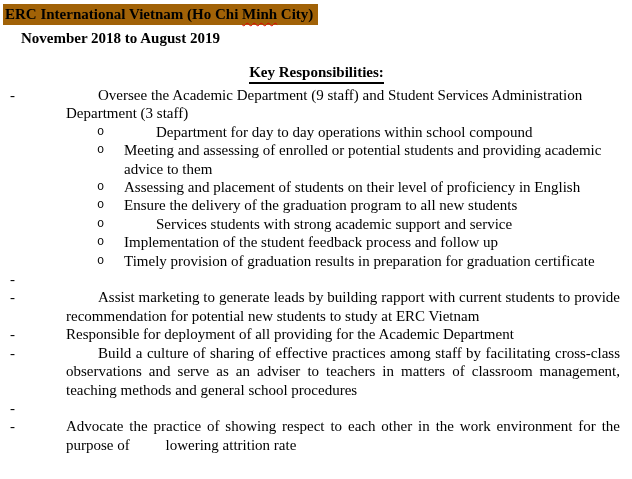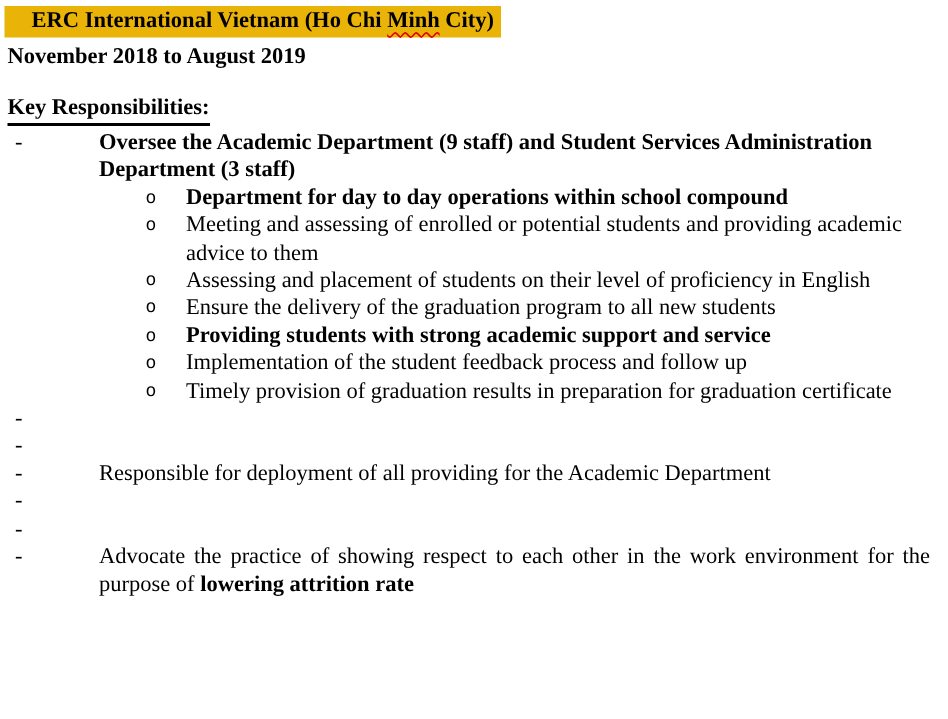--- a/index.html
+++ b/index.html
@@ -11,51 +11,51 @@
     line-height: 18.4px;
     color: #000000;
     overflow: hidden;
   }
   .page { padding: 4px 4px 0 3px; width: 625px; }
 
   
   .hl-line { line-height: 20px; }
   .highlight {
     display: inline-block;
-    background: #eab308;
+    background: #a16207;
     font-weight: bold;
-    padding: 0 5px 1px 18px;
+    padding: 0 5px 1px 2px;
   }
   .squiggle {
     text-decoration: underline;
     text-decoration-style: wavy;
     text-decoration-color: #e00000;
     text-decoration-thickness: 1px;
     text-underline-offset: 3px;
   }
-  .date-line { font-weight: bold; margin: 3px 0 0 2px; line-height: 20px; }
-  .section-heading { margin: 14px 0 2px 2px; line-height: 20px; }
+  .date-line { font-weight: bold; margin: 3px 0 0 18px; line-height: 20px; }
+  .section-heading { margin: 14px 0 2px 2px; line-height: 20px; text-align: center; }
   .section-heading span {
     display: inline-block;
     font-weight: bold;
     border-bottom: 2px solid #000;
     padding-bottom: 0px;
   }
 
   
   .list { margin-top: 1px; }
   .item { display: flex; }
   .bullet {
     flex: 0 0 63px;
     box-sizing: border-box;
     padding-left: 7px;
   }
   .content { flex: 1; padding-right: 8px; }
   .content.justify { text-align: justify; }
-  .b { font-weight: bold; }
+  .b { font-weight: normal; margin-left: 32px; }
 
   .sub-item { display: flex; margin-left: 31px; text-align: left; }
   .sub-bullet {
     flex: 0 0 27px;
     box-sizing: border-box;
     font-family: "Liberation Mono", "DejaVu Sans Mono", monospace;
     font-size: 12px;
   }
   .sub-content { flex: 1; }
 </style>
@@ -85,41 +85,43 @@
             <span class="sub-bullet">o</span>
             <div class="sub-content"><span>Meeting and assessing of enrolled or potential students and providing academic advice to them</span></div>
           </div><div class="sub-item">
             <span class="sub-bullet">o</span>
             <div class="sub-content"><span>Assessing and placement of students on their level of proficiency in English</span></div>
           </div><div class="sub-item">
             <span class="sub-bullet">o</span>
             <div class="sub-content"><span>Ensure the delivery of the graduation program to all new students</span></div>
           </div><div class="sub-item">
             <span class="sub-bullet">o</span>
-            <div class="sub-content"><span class="b">Providing students with strong academic support and service</span></div>
+            <div class="sub-content"><span class="b">Services students with strong academic support and service</span></div>
           </div><div class="sub-item">
             <span class="sub-bullet">o</span>
             <div class="sub-content"><span>Implementation of the student feedback process and follow up</span></div>
           </div><div class="sub-item">
             <span class="sub-bullet">o</span>
             <div class="sub-content"><span>Timely provision of graduation results in preparation for graduation certificate</span></div>
           </div></div>
       </div>
       <div class="item">
         <span class="bullet">-</span>
       </div>
       <div class="item">
         <span class="bullet">-</span>
+        <div class="content justify"><span class="b">Assist marketing to generate leads</span><span> by building rapport with current students to provide recommendation for potential new students to study at ERC Vietnam</span></div>
       </div>
       <div class="item">
         <span class="bullet">-</span>
         <div class="content"><span>Responsible for deployment of all providing for the Academic Department</span></div>
       </div>
       <div class="item">
         <span class="bullet">-</span>
+        <div class="content justify"><span class="b">Build a culture of sharing of effective practices among staff</span><span> by facilitating cross-class observations and serve as an adviser to teachers in matters of classroom management, teaching methods and general school procedures</span></div>
       </div>
       <div class="item">
         <span class="bullet">-</span>
       </div>
       <div class="item">
         <span class="bullet">-</span>
         <div class="content justify"><span>Advocate the practice of showing respect to each other in the work environment for the purpose of </span><span class="b">lowering attrition rate</span></div>
       </div>
     </div>
 

